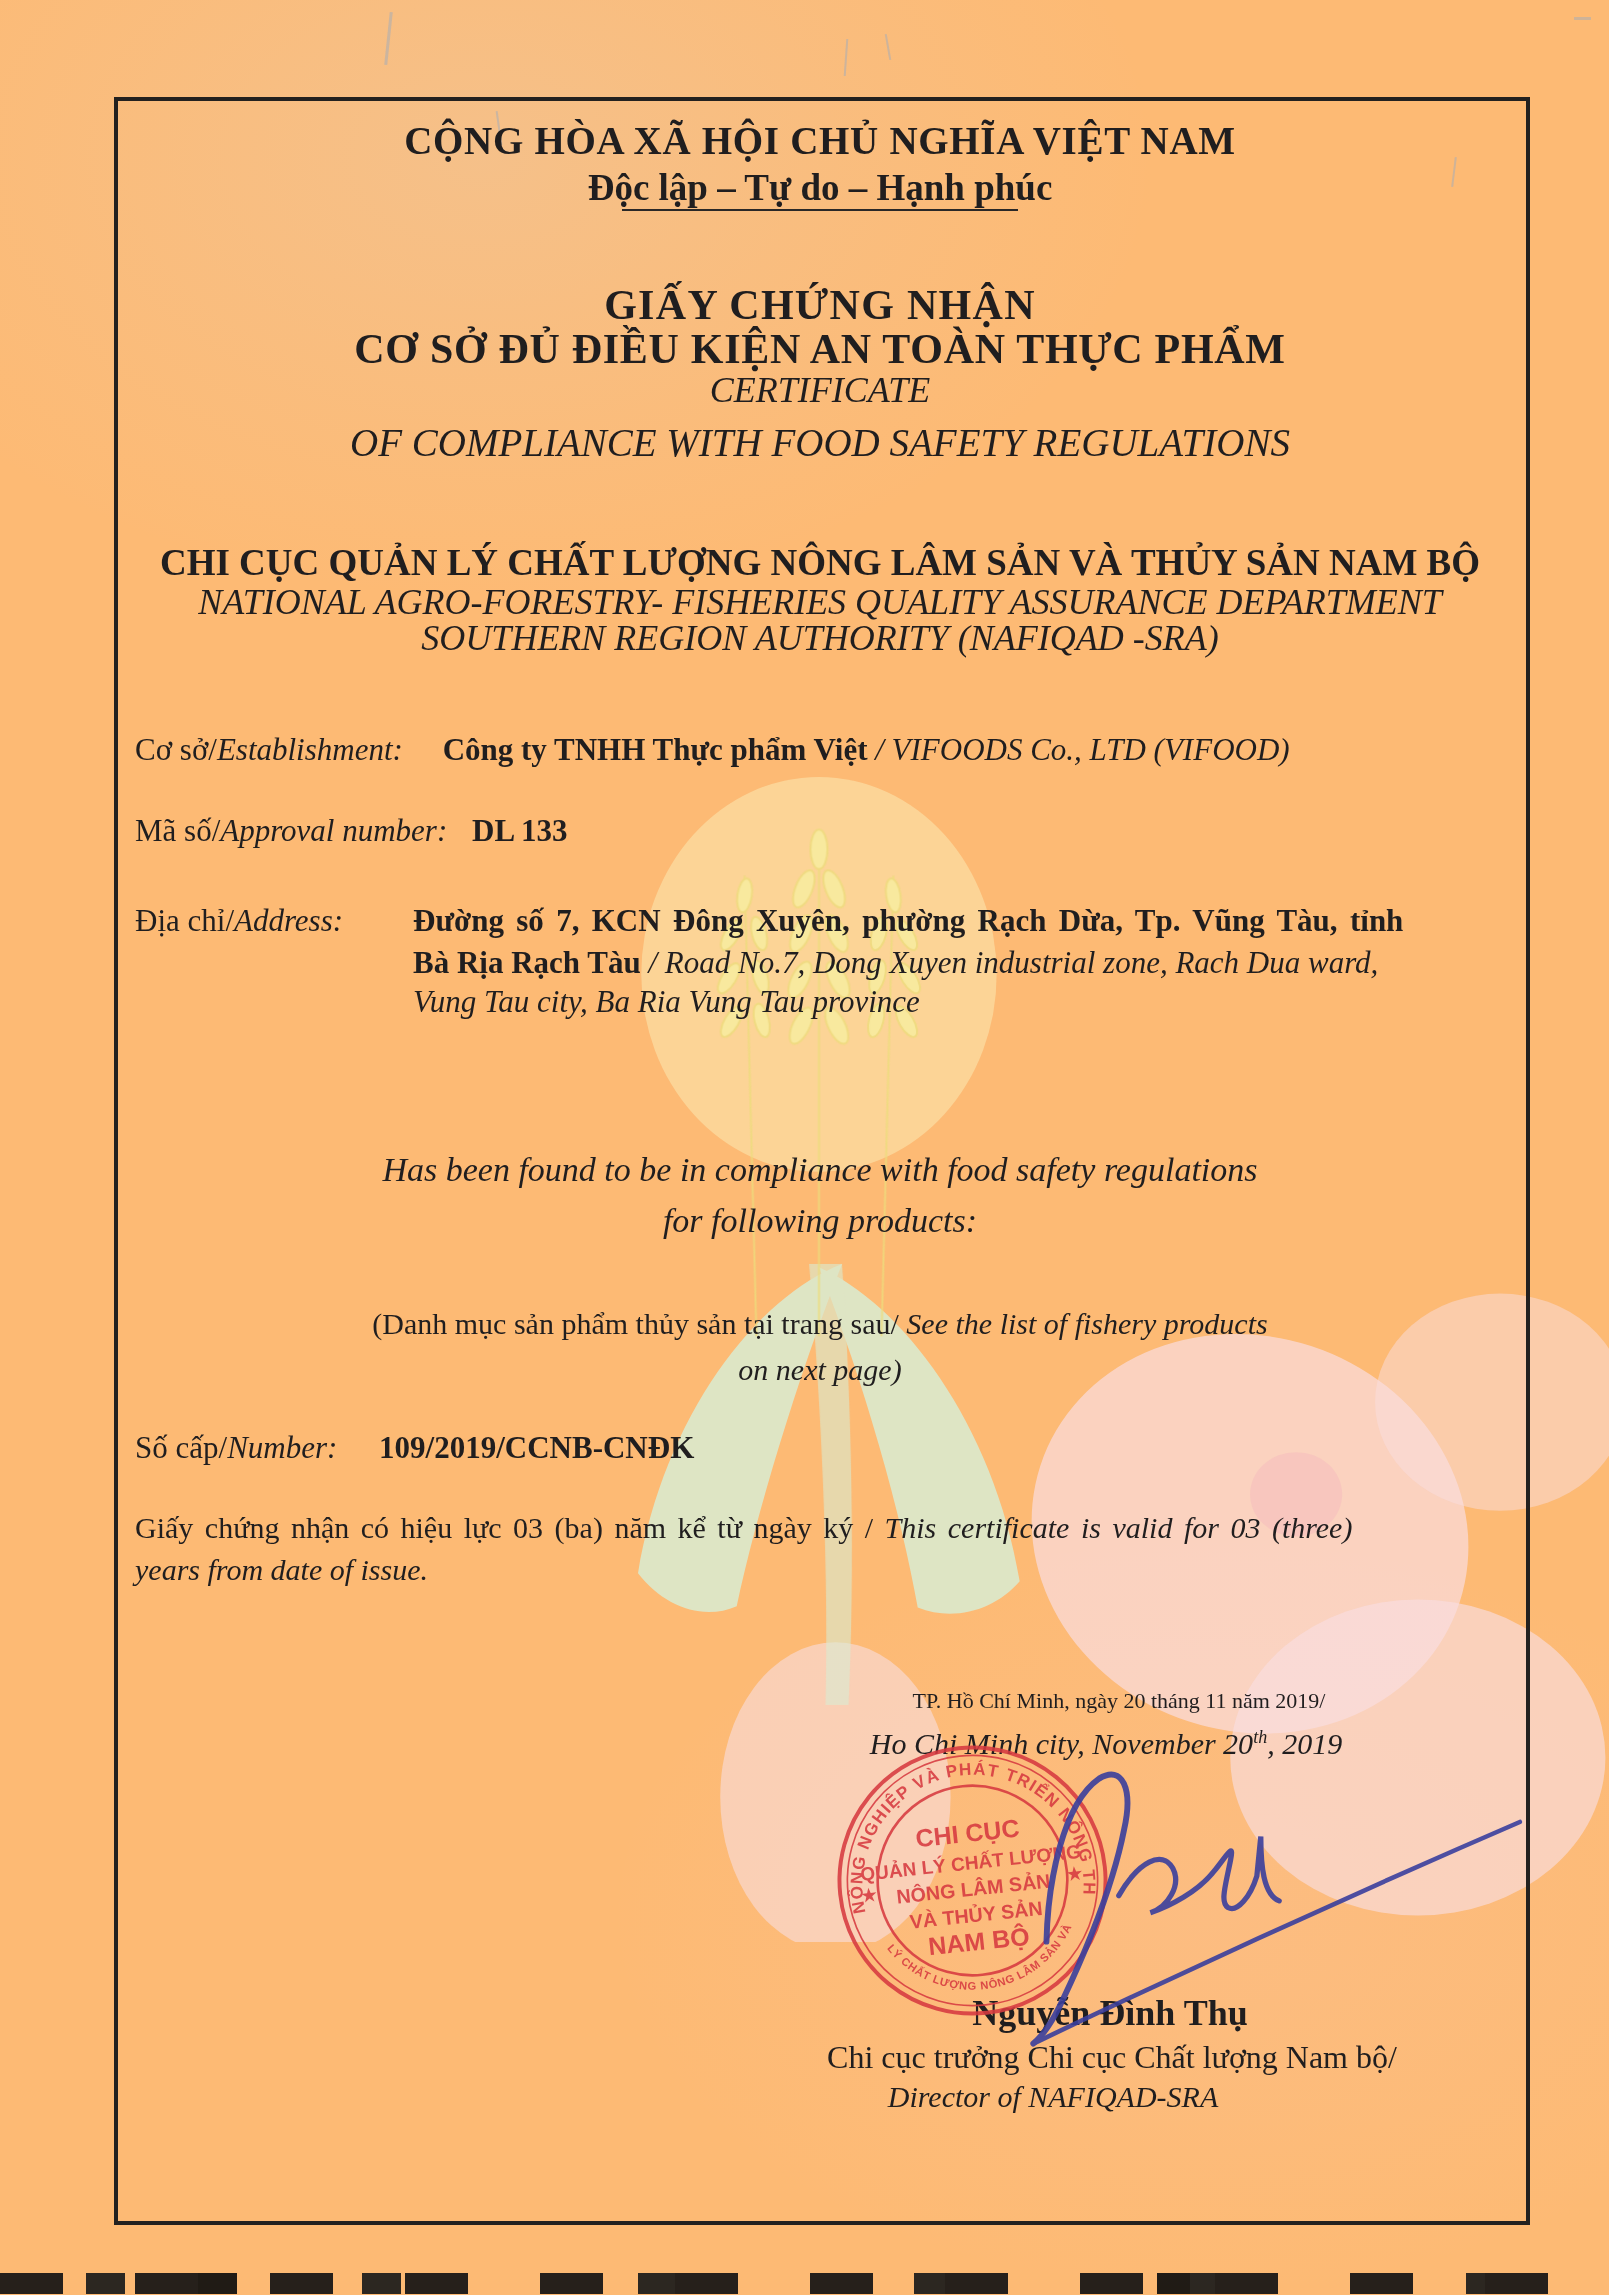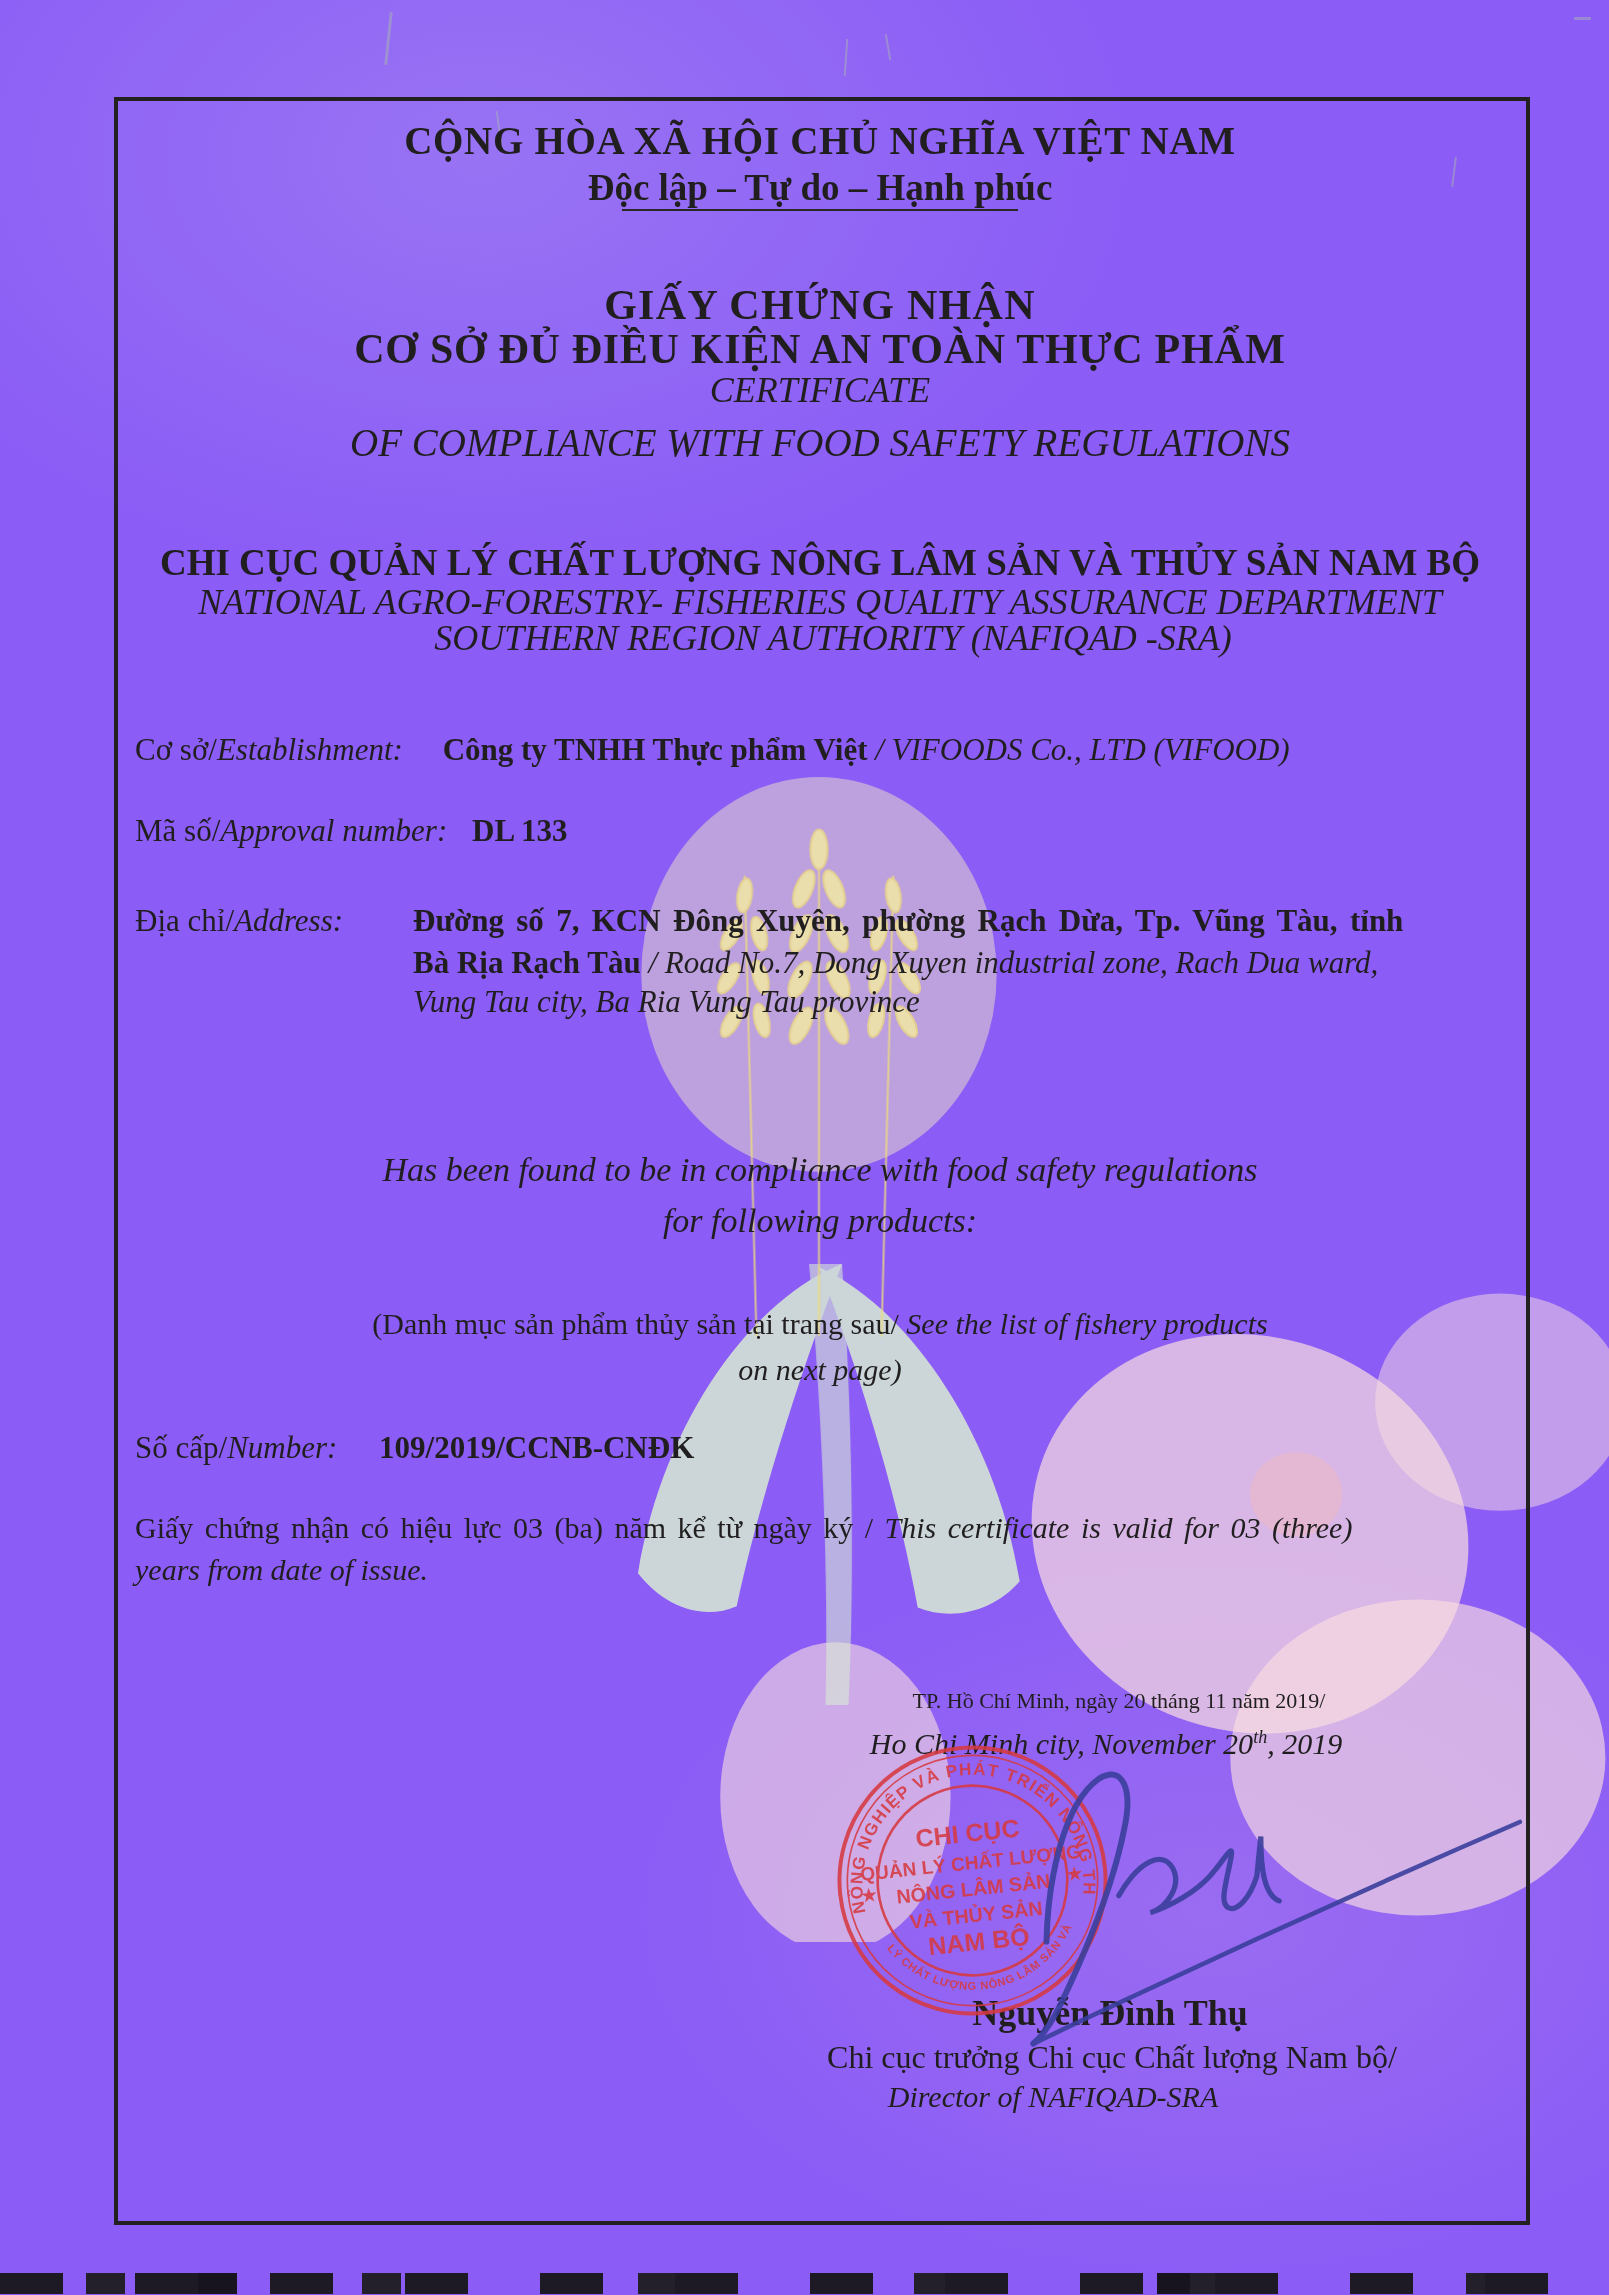--- a/index.html
+++ b/index.html
@@ -1,18 +1,18 @@
 <!DOCTYPE html>
 <html style="font-size:10.5px"><head>
 <meta charset="utf-8">
 <style>
   html,body{margin:0;padding:0;background:#ffffff;}
   #page{
     position:relative;width:1610px;height:2295px;overflow:hidden;
-    background:#8b5cf6;
+    background:#fdba74;
     font-family:"Liberation Serif","DejaVu Serif",serif;
     color:#201e1f;
   }
   .abs{position:absolute;transform:translateY(-50%);white-space:nowrap;line-height:1.15;}
   .ctr{left:114px;width:1412px;text-align:center;}
   .b{font-weight:bold;}
   .i{font-style:italic;}
   
   #border-box{
     position:absolute;left:114px;top:97px;width:1408px;height:2120px;
@@ -121,21 +121,21 @@
   <div class="abs ctr txt b" style="top:188px;font-size:37px;">Độc lập – Tự do – Hạnh phúc</div>
   <div id="motto-underline"></div>
 
   <div class="abs ctr txt b" style="top:305px;font-size:42px;letter-spacing:1.3px;">GIẤY CHỨNG NHẬN</div>
   <div class="abs ctr txt b" style="top:349px;font-size:42px;letter-spacing:0.7px;">CƠ SỞ ĐỦ ĐIỀU KIỆN AN TOÀN THỰC PHẨM</div>
   <div class="abs ctr txt i" style="top:391px;font-size:36px;">CERTIFICATE</div>
   <div class="abs ctr txt i" style="top:443px;font-size:39px;">OF COMPLIANCE WITH FOOD SAFETY REGULATIONS</div>
 
   <div class="abs ctr txt b" style="top:563px;font-size:37px;">CHI CỤC QUẢN LÝ CHẤT LƯỢNG NÔNG LÂM SẢN VÀ THỦY SẢN NAM BỘ</div>
   <div class="abs ctr txt i" style="top:603px;font-size:36px;">NATIONAL AGRO-FORESTRY- FISHERIES QUALITY ASSURANCE DEPARTMENT</div>
-  <div class="abs ctr txt i" style="top:639px;font-size:36px;padding-left:13px;">SOUTHERN REGION AUTHORITY (NAFIQAD -SRA)</div>
+  <div class="abs ctr txt i" style="top:639px;font-size:36px;">SOUTHERN REGION AUTHORITY (NAFIQAD -SRA)</div>
 
   <div class="abs txt" style="left:135px;top:750px;font-size:31px;">
     <span>Cơ sở/</span><span class="i">Establishment:</span>
     <span class="b" style="margin-left:32px;">Công ty TNHH Thực phẩm Việt</span>
     <span class="i">/ VIFOODS Co., LTD (VIFOOD)</span>
   </div>
 
   <div class="abs txt" style="left:135px;top:831px;font-size:31px;">
     <span>Mã số/</span><span class="i">Approval number:</span>
     <span class="b" style="margin-left:17px;">DL 133</span>

